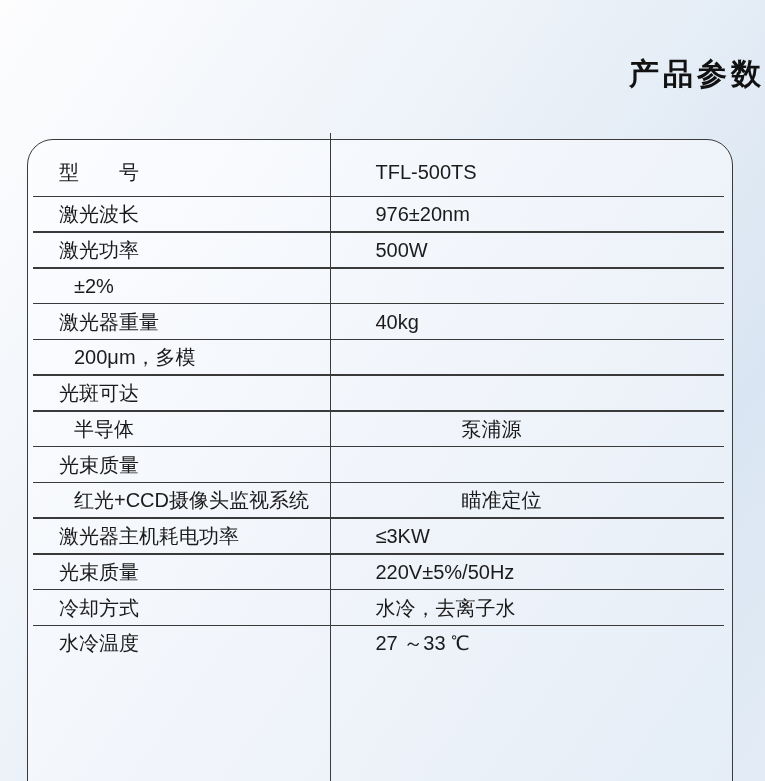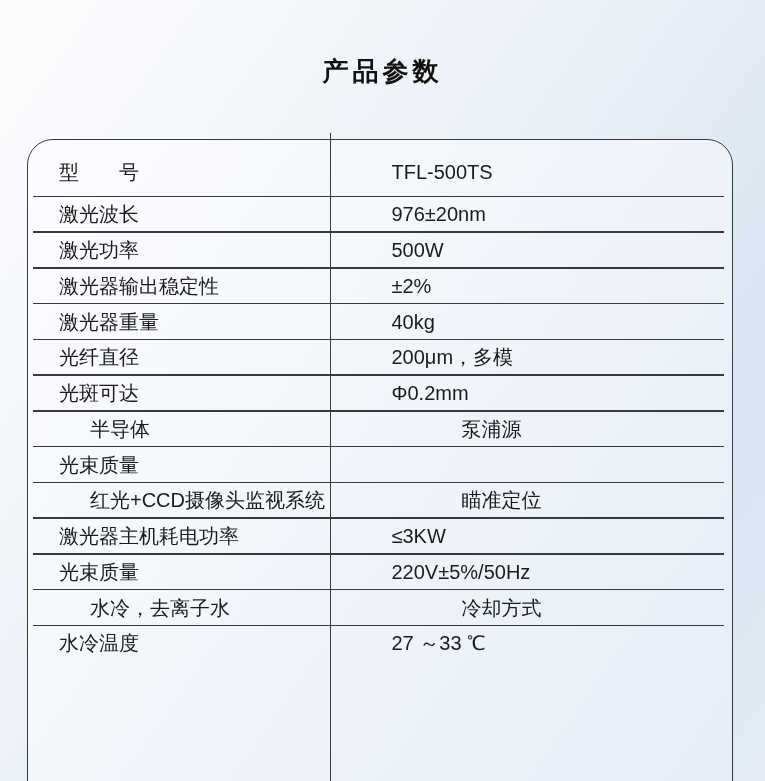--- a/index.html
+++ b/index.html
@@ -15,22 +15,22 @@
       #eef3f9 38%,
       var(--bg-bottom, #d9e5f2) 78%,
       #e3ecf6 100%);
     color: var(--text, #1b1b1b);
   }
   .page-title {
     position: absolute;
     top: 54px;
     left: 0;
     width: 100%;
-    text-align: center;
-    font-size: 26px;
+    text-align: right;
+    font-size: 30px;
     font-weight: bold;
     letter-spacing: 4px;
     color: #111;
   }
   .spec-table {
     position: absolute;
     left: 27px;
     top: 139px;
     width: 706px;
     height: 673px;
@@ -74,21 +74,21 @@
     background: var(--line, #3a3a3a);
   }
   .cell { white-space: nowrap; overflow: hidden; }
   .cell.label {
     width: 301.5px;
     padding-left: 31px;
     flex: none;
   }
   .cell.value {
     flex: 1;
-    padding-left: 62px;
+    padding-left: 46px;
   }
 </style>
 </head>
 <body>
 
 <div class="page" style="--bg-top: #fdfdfe; --bg-bottom: #d9e5f2; --line: #3a3a3a; --text: #1b1b1b;">
 
   <div class="page-title">产品参数</div>
 
   <div class="spec-table">
@@ -103,38 +103,35 @@
     <div class="cell label">激光波长</div>
     <div class="cell value">976±20nm</div>
   </div>
 
   <div class="row">
     <div class="cell label">激光功率</div>
     <div class="cell value">500W</div>
   </div>
 
   <div class="row">
-    <div class="cell label">激光器输出稳定性</div>
     <div class="cell value">±2%</div>
   </div>
 
   <div class="row">
     <div class="cell label">激光器重量</div>
     <div class="cell value">40kg</div>
   </div>
 
   <div class="row">
-    <div class="cell label">光纤直径</div>
     <div class="cell value">200μm，多模</div>
   </div>
 
 
   <div class="row">
     <div class="cell label">光斑可达</div>
-    <div class="cell value">Φ0.2mm</div>
   </div>
 
   <div class="row">
     <div class="cell value">半导体</div>
     <div class="cell label">泵浦源</div>
   </div>
 
   <div class="row">
     <div class="cell label">光束质量</div>
   </div>
@@ -148,22 +145,22 @@
     <div class="cell label">激光器主机耗电功率</div>
     <div class="cell value">≤3KW</div>
   </div>
 
   <div class="row">
     <div class="cell label">光束质量</div>
     <div class="cell value">220V±5%/50Hz</div>
   </div>
 
   <div class="row">
+    <div class="cell label">冷却方式</div>
     <div class="cell value">水冷，去离子水</div>
-    <div class="cell label">冷却方式</div>
   </div>
 
   <div class="row">
     <div class="cell label">水冷温度</div>
     <div class="cell value">27 ～33 ℃</div>
   </div>
 </div>
   </div>
 
 </div>

